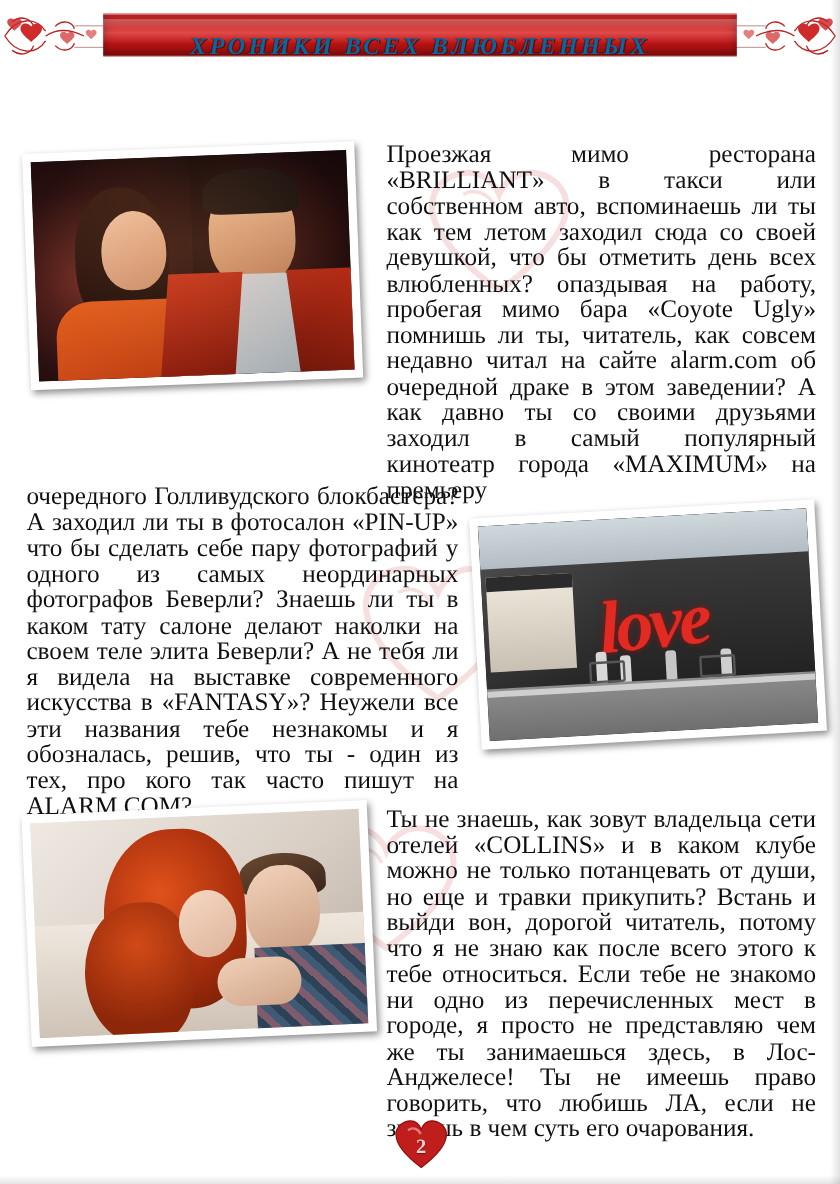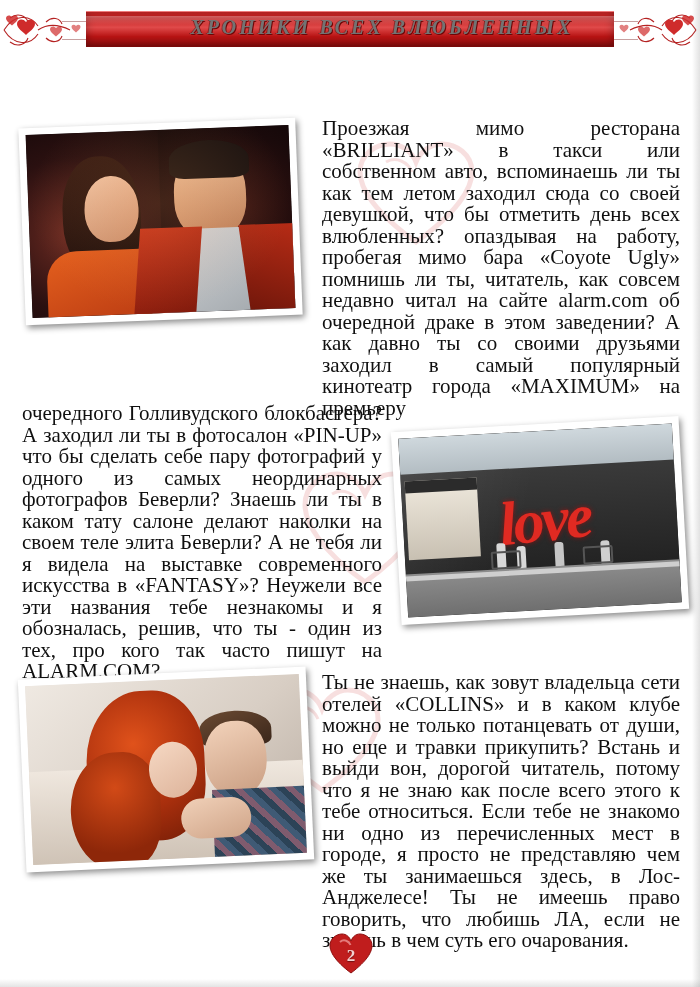--- a/index.html
+++ b/index.html
@@ -57,32 +57,31 @@
   }
   .banner-bar:before {
     content: "";
     position: absolute;
     left: 0; top: 4px;
     width: 100%; height: 9px;
     background: linear-gradient(to bottom, rgba(255,255,255,0.30), rgba(255,255,255,0));
   }
   .banner-title {
     position: absolute;
-    left: 86px; top: 8px;
+    left: 86px; top: 20px;
     width: 528px;
     text-align: center;
     font-family: "Liberation Serif", serif;
     font-size: 20px;
     font-weight: bold;
     font-style: italic;
     letter-spacing: 3px;
-    color: #737373;
+    color: #0369a1;
     text-shadow: 1px 1px 0 #6d0606, -1px 0 0 rgba(0,0,0,.35);
     white-space: nowrap;
-    padding-left: 32px;
   }
   
   .orn {
     position: absolute;
     top: 0;
     width: 92px;
     height: 44px;
   }
   .orn.left  { left: 0; }
   .orn.right { right: 0; }

